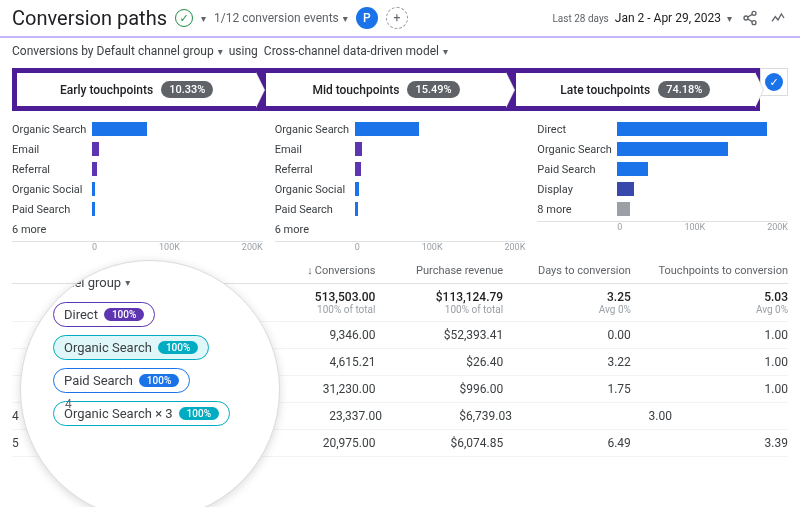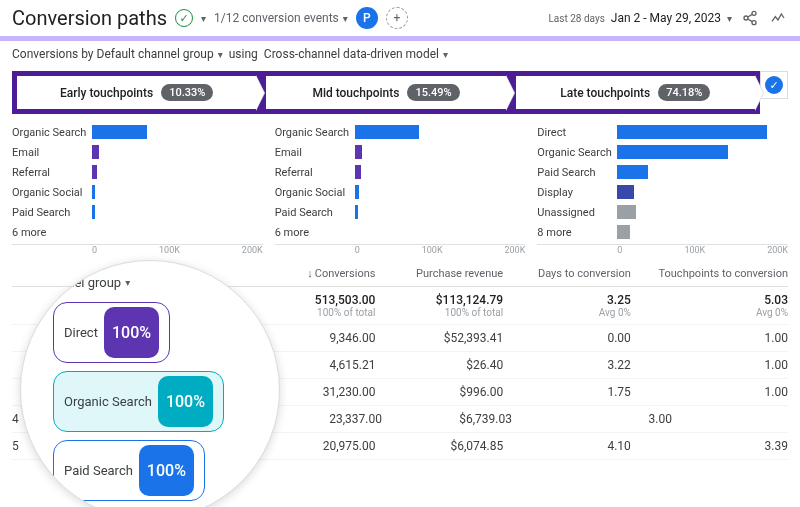--- a/index.html
+++ b/index.html
@@ -1,18 +1,18 @@
 <!DOCTYPE html>
 <html><head>
 <meta charset="utf-8">
 <style>
   * { box-sizing: border-box; margin: 0; padding: 0; }
   body { font-family: Roboto, Arial, sans-serif; font-size: 12px; color: #3c4043; background: #fff; width: 800px; height: 507px; overflow: hidden; position: relative; }
 
-  .topbar { display: flex; align-items: center; padding: 6px 12px; gap: 8px; border-bottom: 5px solid #c4b5fd; }
+  .topbar { display: flex; align-items: center; padding: 6px 12px; gap: 8px; border-bottom: 2px solid #c4b5fd; }
   .title { font-size: 20px; font-weight: 400; color: #202124; }
   .status-chip { width: 18px; height: 18px; border-radius: 50%; border: 1.5px solid #1e8e3e; display: inline-flex; align-items: center; justify-content: center; color: #1e8e3e; font-size: 11px; }
   .dd-caret { font-size: 10px; color: #5f6368; }
   .events-sel { font-size: 12px; color: #5f6368; cursor: pointer; display: flex; align-items: center; gap: 4px; }
   .pill-p { width: 22px; height: 22px; border-radius: 50%; background: #1a73e8; color: #fff; display: flex; align-items: center; justify-content: center; font-size: 12px; font-weight: 500; }
   .plus-btn { width: 22px; height: 22px; border-radius: 50%; border: 1px dashed #9aa0a6; color: #5f6368; display: flex; align-items: center; justify-content: center; cursor: pointer; }
   .spacer { flex: 1; }
   .date-range { font-size: 12px; color: #202124; display: flex; align-items: center; gap: 6px; }
   .date-range .period { font-size: 10px; color: #5f6368; }
   .icon-btn { width: 20px; height: 20px; display: flex; align-items: center; justify-content: center; color: #5f6368; cursor: pointer; }
@@ -53,21 +53,21 @@
 
   
   .lens { position: absolute; left: 20px; top: 260px; width: 260px; height: 260px; border-radius: 50%; border: 1px solid #dadce0; background: #fff; box-shadow: 0 2px 10px rgba(0,0,0,0.15); overflow: hidden; }
   .lens-inner { padding: 14px 14px 0 32px; }
   .lens-head { font-size: 13px; color: #3c4043; display: flex; align-items: center; gap: 4px; margin-bottom: 8px; }
   .lens-row { border: 1.5px solid #1a73e8; border-radius: 14px; padding: 4px 10px; display: inline-flex; align-items: center; gap: 6px; margin: 4px 0; font-size: 13px; color: #3c4043; background: #fff; }
   .lens-row.direct { border-color: #5e35b1; }
   .lens-row.organic { border-color: #00acc1; background: #e0f7fa; }
   .lens-row.paid { border-color: #1a73e8; }
   .lens-row.o3 { border-color: #00acc1; }
-  .lens-pill { border-radius: 10px; padding: 16px 8px; font-size: 16px; color: #fff; font-weight: 500; }
+  .lens-pill { border-radius: 10px; padding: 1px 8px; font-size: 10px; color: #fff; font-weight: 500; }
   .lens-pill.direct { background: #5e35b1; }
   .lens-pill.organic { background: #00acc1; }
   .lens-pill.paid { background: #1a73e8; }
   .lens-idx { position: absolute; left: 12px; font-size: 12px; color: #5f6368; }
 </style>
 </head>
 <body>
 
 <div class="topbar">
   <span class="title">Conversion paths</span>
@@ -75,21 +75,21 @@
   <span class="dd-caret">▾</span>
   <span class="events-sel">
     <span>1/12 conversion events</span>
     <span class="dd-caret">▾</span>
   </span>
   <span class="pill-p">P</span>
   <span class="plus-btn">+</span>
   <span class="spacer"></span>
   <span class="date-range">
     <span class="period">Last 28 days</span>
-    <span>Jan 2 - May 29, 2023</span>
+    <span>Jan 2 - Apr 29, 2023</span>
     <span class="dd-caret">▾</span>
   </span>
   <span class="icon-btn">
     <svg width="16" height="16" viewBox="0 0 24 24" fill="none" stroke="currentColor" stroke-width="2">
         <circle cx="18" cy="5" r="3"></circle>
         <circle cx="6" cy="12" r="3"></circle>
         <circle cx="18" cy="19" r="3"></circle>
         <path d="M8.6 13.5l6.8 4M15.4 6.5l-6.8 4"></path>
       </svg>
   </span>
@@ -236,26 +236,20 @@
           <div class="bar" style="width: 18%; background: rgb(26, 115, 232);"></div>
         </div>
       </div>
       <div class="bar-row">
         <div class="bar-label">Display</div>
         <div class="bar-track">
           <div class="bar" style="width: 10%; background: rgb(57, 73, 171);"></div>
         </div>
       </div>
       <div class="bar-row">
-        <div class="bar-label">Unassigned</div>
-        <div class="bar-track">
-          <div class="bar" style="width: 11%; background: rgb(154, 160, 166);"></div>
-        </div>
-      </div>
-      <div class="bar-row">
         <div class="bar-label">8 more</div>
         <div class="bar-track">
           <div class="bar" style="width: 7.5%; background: rgb(154, 160, 166);"></div>
         </div>
       </div>
       <div class="axis">
         <span>0</span>
         <span>100K</span>
         <span>200K</span>
       </div>
@@ -317,21 +311,21 @@
       <div class="trow">
         <div class="td td1">4</div>
         <div class="td td2">23,337.00</div>
         <div class="td td3">$6,739.03</div>
         <div class="td td5">3.00</div>
       </div>
       <div class="trow">
         <div class="td td1">5</div>
         <div class="td td2">20,975.00</div>
         <div class="td td3">$6,074.85</div>
-        <div class="td td4">4.10</div>
+        <div class="td td4">6.49</div>
         <div class="td td5">3.39</div>
       </div>
     </div>
 </div>
 
 <div class="lens">
   <div class="lens-inner">
     <div class="lens-head">
       <span>annel group</span>
       <span class="dd-caret">▾</span>

